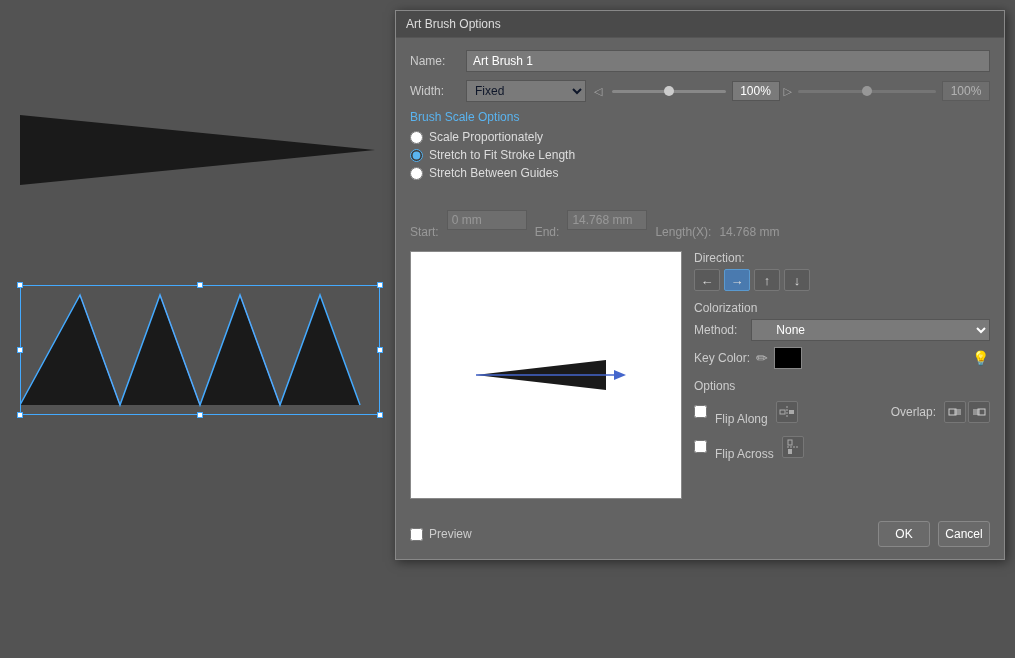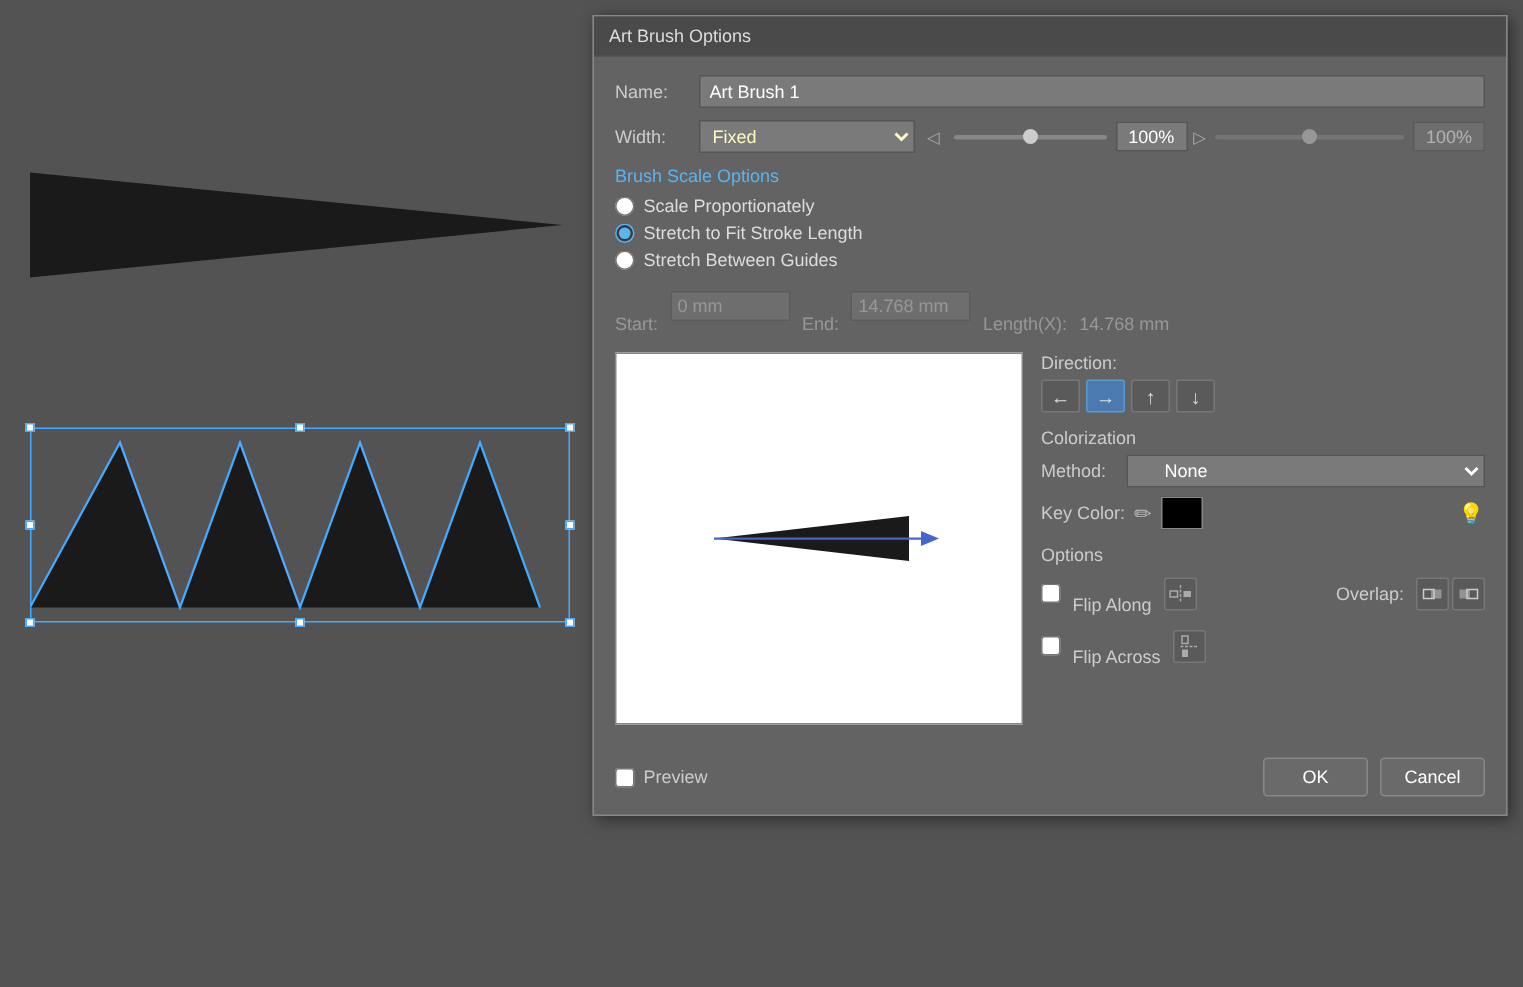--- a/index.html
+++ b/index.html
@@ -97,25 +97,25 @@
       color: #fff;
       padding: 3px 6px;
       font-size: 12px;
       height: 22px;
     }
 
     
     .width-select {
       background: #7a7a7a;
       border: 1px solid #555;
-      color: #fef9c3;
+      color: #0f172a;
       font-size: 12px;
       height: 22px;
       padding: 0 4px;
-      width: 144px;
+      width: 120px;
     }
 
     .slider-area {
       display: flex;
       align-items: center;
       margin-left: 8px;
       flex: 1;
     }
     .slider-icon {
       color: #aaa;
@@ -165,21 +165,21 @@
       color: #5ab4f0;
       font-size: 12px;
       margin-bottom: 6px;
       margin-top: 4px;
     }
 
     .radio-group {
       display: flex;
       flex-direction: column;
       gap: 4px;
-      margin-bottom: 4px;
+      margin-bottom: 20px;
     }
     .radio-item {
       display: flex;
       align-items: center;
       gap: 6px;
       color: #ddd;
       font-size: 12px;
     }
     .radio-item input[type="radio"] {
       accent-color: #5ab4f0;
@@ -364,21 +364,21 @@
     .preview-check-area label {
       color: #ccc;
       font-size: 12px;
     }
     .footer-buttons {
       margin-left: auto;
       display: flex;
       gap: 8px;
     }
     .btn-ok, .btn-cancel {
-      width: 70px;
+      width: 52px;
       height: 26px;
       font-size: 12px;
       border-radius: 3px;
       cursor: pointer;
       border: 1px solid #888;
     }
     .btn-ok {
       background: #6a6a6a;
       color: #fff;
     }

